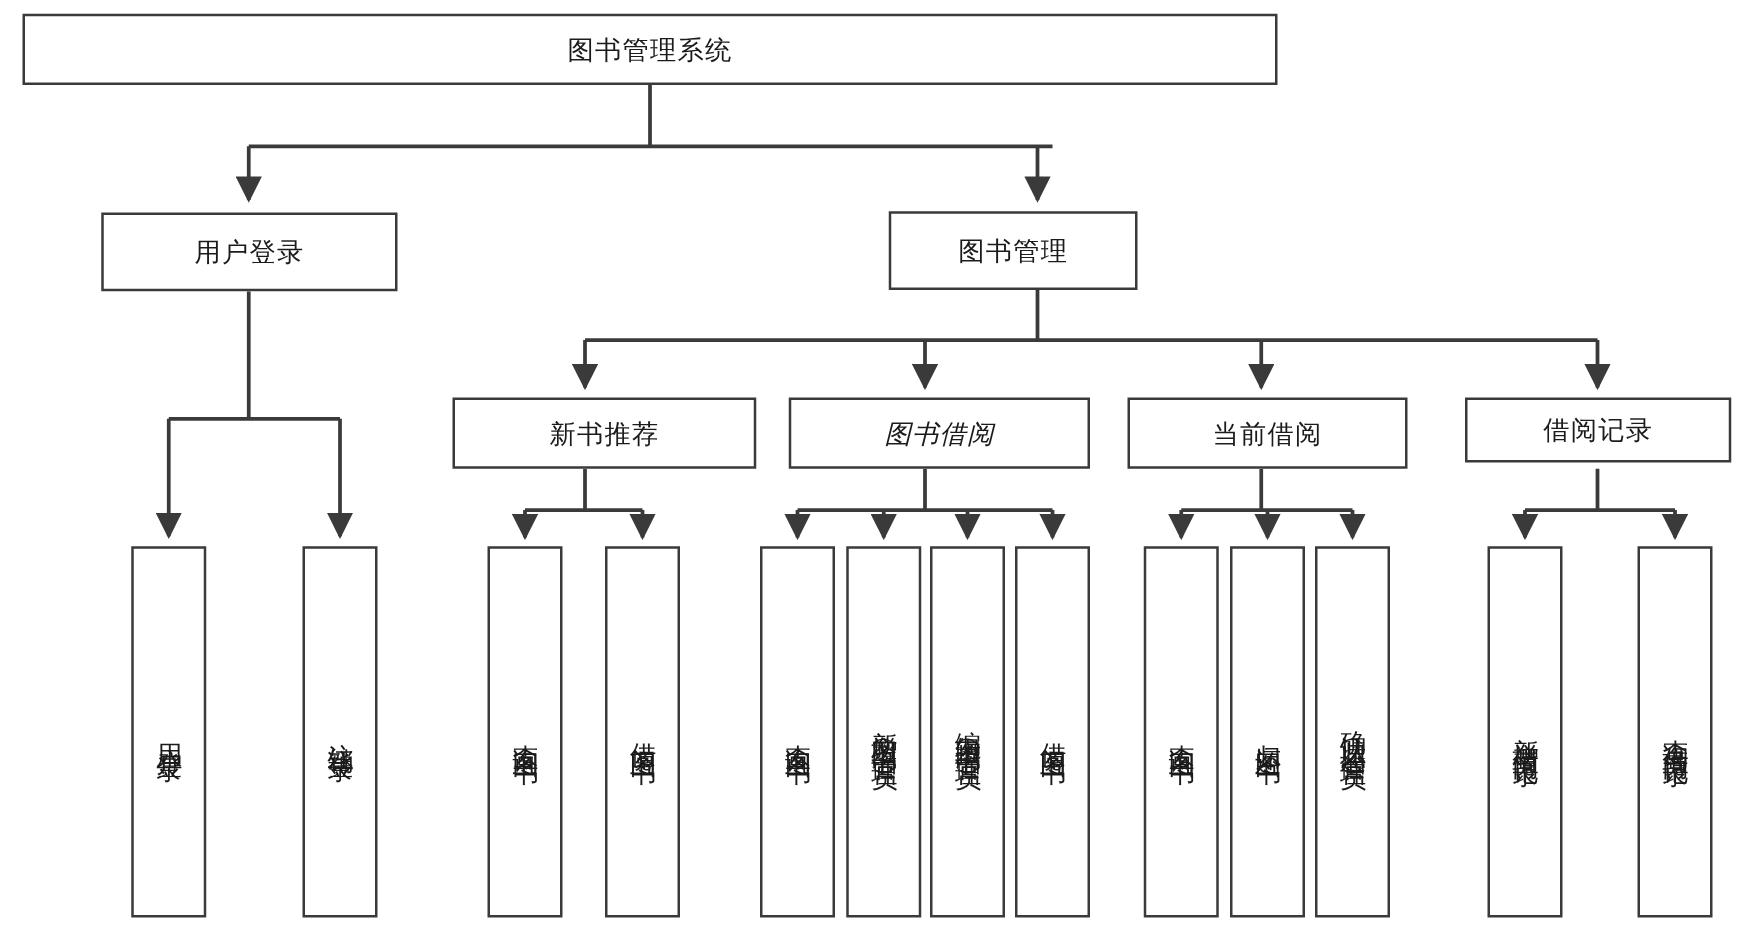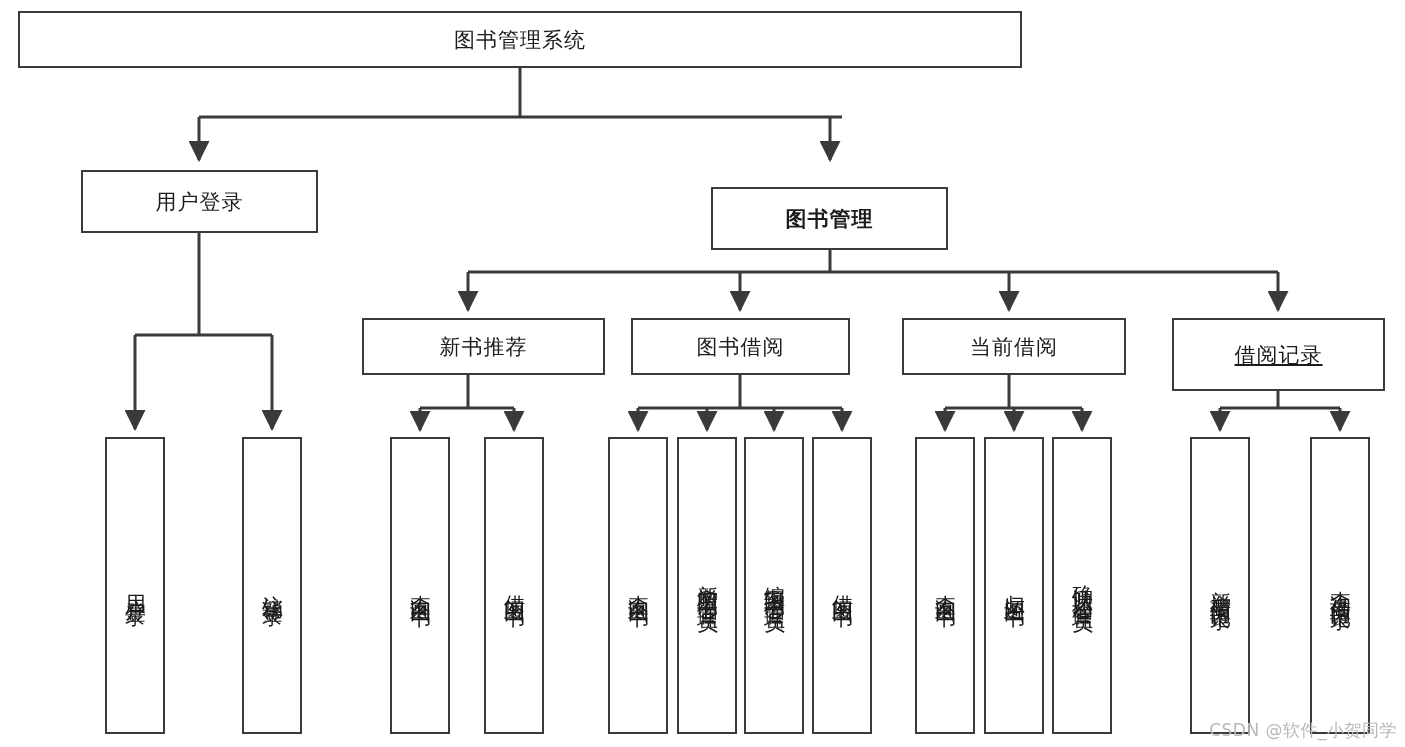--- a/index.html
+++ b/index.html
@@ -121,34 +121,34 @@
     </g>
   </svg>
 
   <div class="node horiz" style="left:18px; top:11px; width:1004px; height:57px;">
     <span class="htext">图书管理系统</span>
   </div>
 
   <div class="node horiz" style="left:81px; top:170px; width:237px; height:63px;">
     <span class="htext">用户登录</span>
   </div>
-  <div class="node horiz" style="left:711px; top:187px; width:237px; height:63px;font-weight:bold;">
+  <div class="node horiz" style="left:711px; top:169px; width:199px; height:63px;">
     <span class="htext">图书管理</span>
   </div>
 
   <div class="node horiz" style="left:362px; top:318px; width:243px; height:57px;">
     <span class="htext">新书推荐</span>
   </div>
-  <div class="node horiz" style="left:631px; top:318px; width:219px; height:57px;">
+  <div class="node horiz" style="left:631px; top:318px; width:241px; height:57px;font-style:italic;">
     <span class="htext">图书借阅</span>
   </div>
   <div class="node horiz" style="left:902px; top:318px; width:224px; height:57px;">
     <span class="htext">当前借阅</span>
   </div>
-  <div class="node horiz" style="left:1172px; top:318px; width:213px; height:73px;text-decoration:underline;">
+  <div class="node horiz" style="left:1172px; top:318px; width:213px; height:52px;">
     <span class="htext">借阅记录</span>
   </div>
 
   <div class="node vert" style="left:105px; top:437px; width:60px; height:297px;">
     <span class="vtext">用户登录</span>
   </div>
   <div class="node vert" style="left:242px; top:437px; width:60px; height:297px;">
     <span class="vtext">注销登录</span>
   </div>
 
@@ -182,15 +182,14 @@
     <span class="vtext">确认归还（管理员）</span>
   </div>
 
   <div class="node vert" style="left:1190px; top:437px; width:60px; height:297px;">
     <span class="vtext">新增借阅记录</span>
   </div>
   <div class="node vert" style="left:1310px; top:437px; width:60px; height:297px;">
     <span class="vtext">查询借阅记录</span>
   </div>
 
-  <div id="watermark">CSDN @软件_小贺同学</div>
 
 </div>
 
 </body></html>

